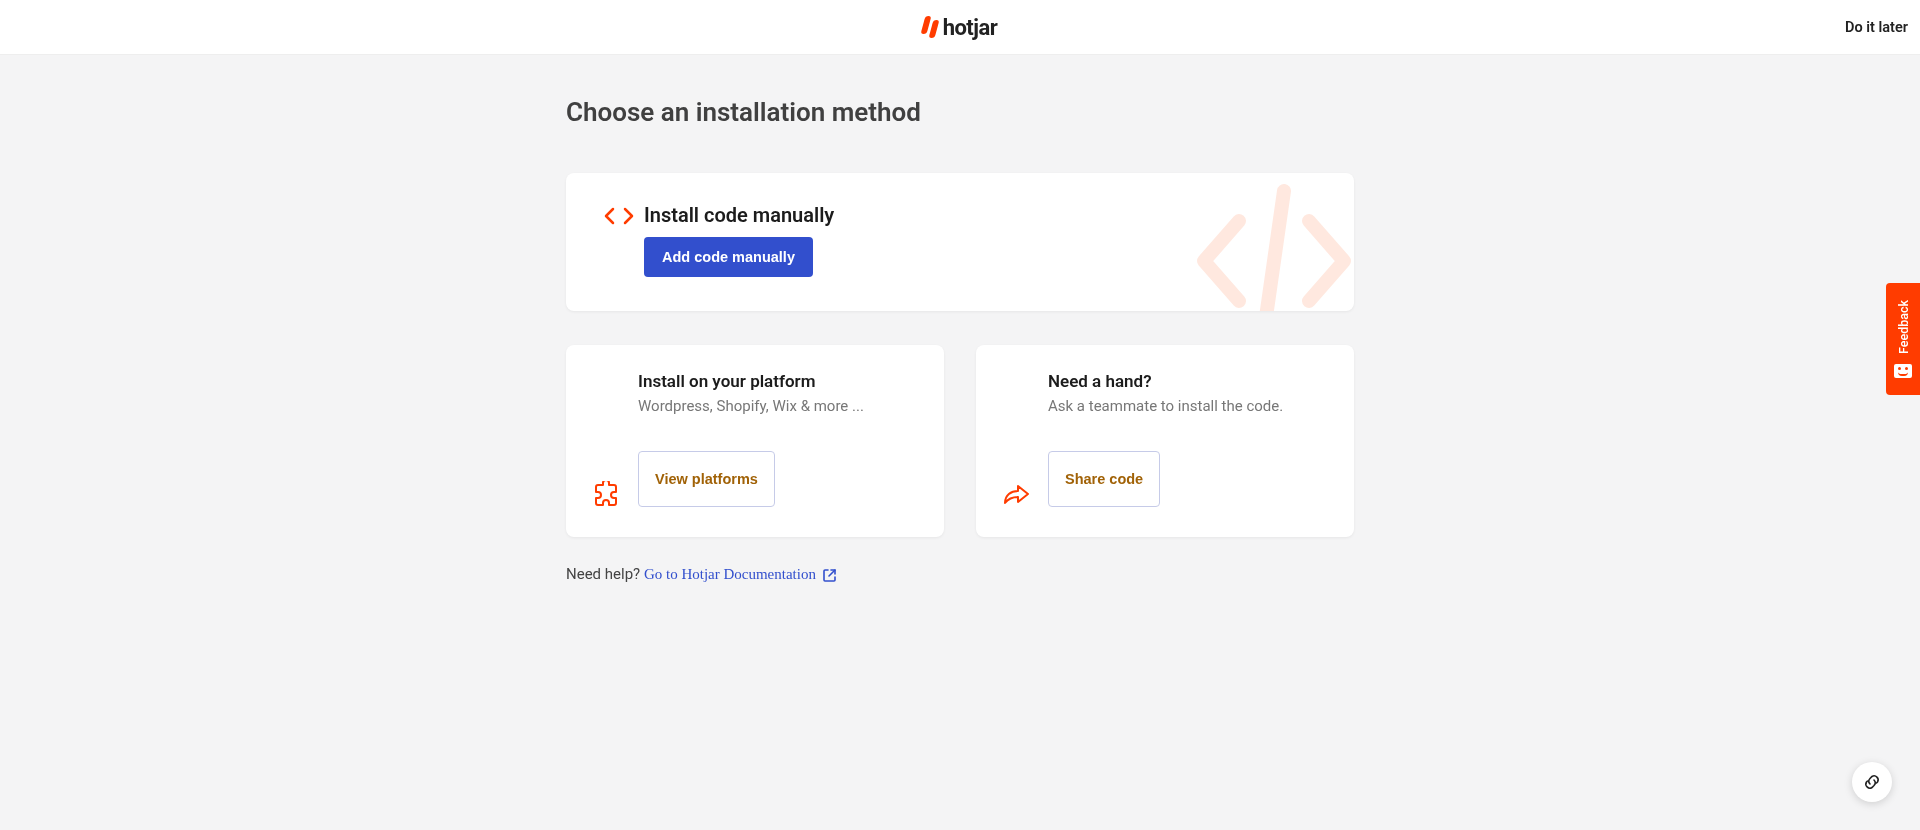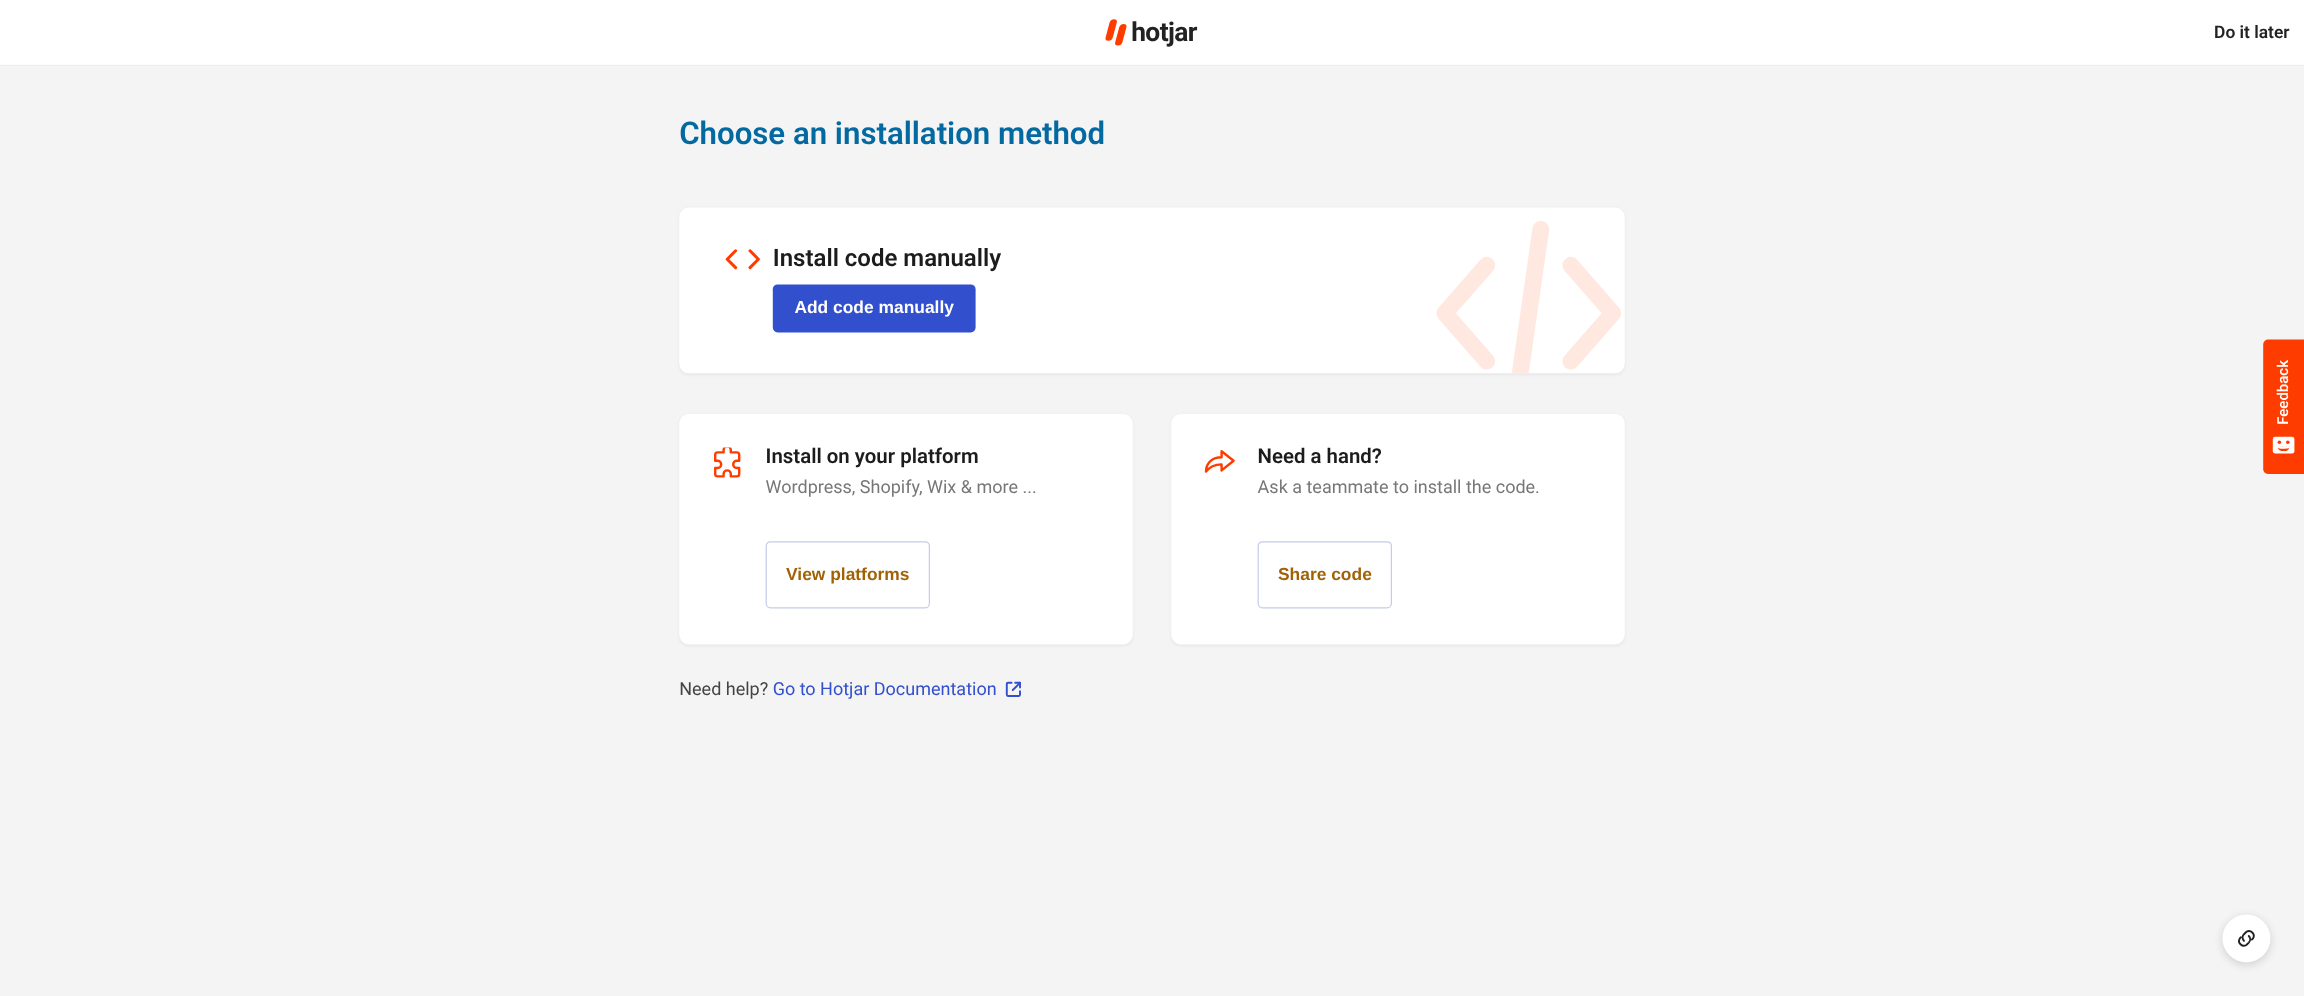--- a/index.html
+++ b/index.html
@@ -52,21 +52,21 @@
     cursor: pointer;
   }
 
   .container {
     width: 788px;
     margin: 42px auto 0 auto;
   }
   .page-title {
     font-size: 26px;
     font-weight: 600;
-    color: #0369a1;
+    color: #404040;
     margin-bottom: 46px;
   }
 
   .card {
     background: #fff;
     border-radius: 8px;
     box-shadow: 0 1px 3px rgba(0,0,0,0.06);
     position: relative;
     overflow: hidden;
   }
@@ -129,20 +129,21 @@
   .row-two {
     display: flex;
     gap: 32px;
     margin-top: 34px;
   }
   .card-small {
     flex: 1;
     padding: 26px 26px 30px 26px;
     display: flex;
     gap: 18px;
+    align-items: flex-end;
   }
   .card-small .card-icon { width: 28px; }
   .card-small-title {
     font-size: 17px;
     font-weight: 600;
     color: #1c1c1c;
     margin-bottom: 6px;
   }
   .card-small-desc {
     font-size: 15px;
@@ -153,22 +154,23 @@
   .help-line {
     margin-top: 28px;
     font-size: 15px;
     color: #444;
   }
   .help-link {
     color: #324fcd;
     text-decoration: none;
     cursor: pointer;
     display: inline-flex;
-    align-items: center;
+    align-items: flex-end;
     gap: 6px;
+    font-family: Liberation Serif, serif;
   }
 
   .feedback-tab {
     position: absolute;
     right: 0;
     top: 283px;
     background: #ff3c00;
     color: #fff;
     width: 34px;
     height: 112px;

